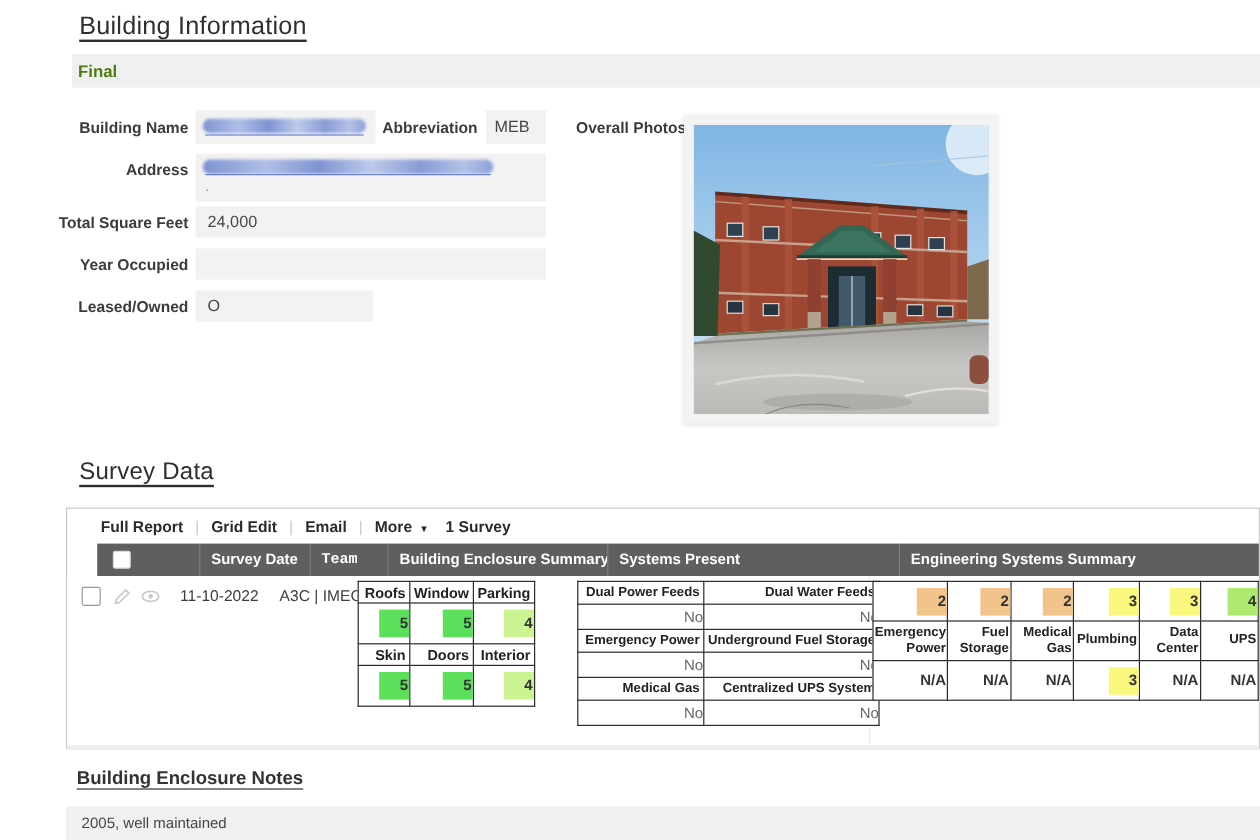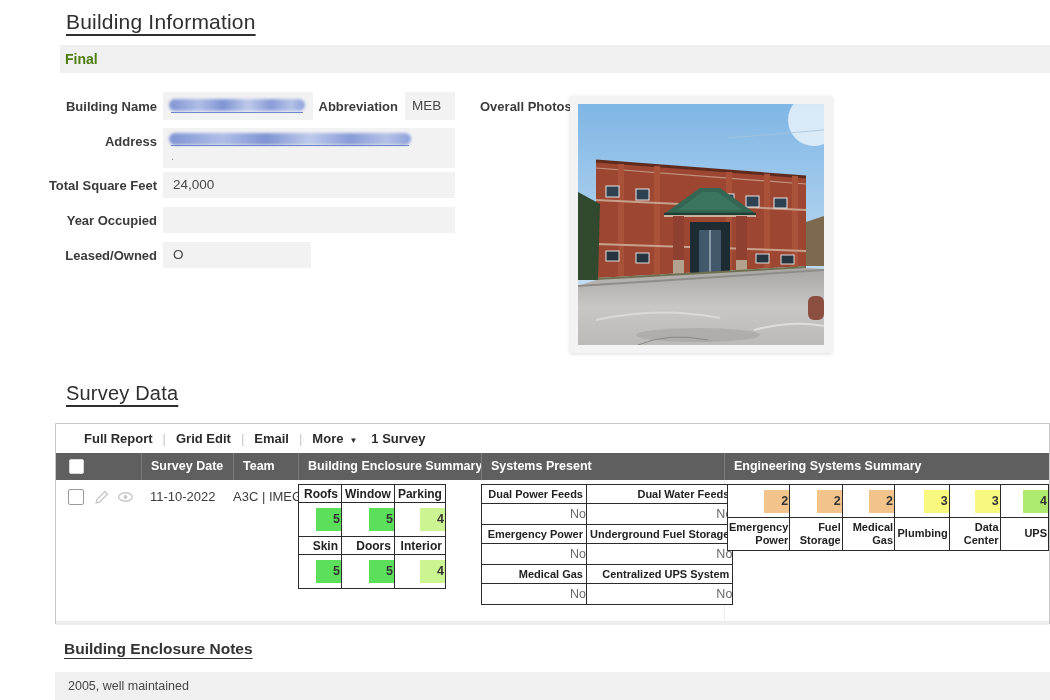--- a/index.html
+++ b/index.html
@@ -37,21 +37,21 @@
   .dot{position:absolute;font-size:11px;color:#888;}
   
   .photo-frame{background:#f3f3f4;box-shadow:0 1px 4px rgba(0,0,0,.14);padding:8px;box-sizing:border-box;}
   
   .grid-wrap{border:1px solid #c9c9c9;background:#fff;box-sizing:border-box;}
   .toolbar{height:29px;display:flex;align-items:center;padding-left:28px;font-size:13px;font-weight:bold;color:#2b2b2b;}
   .toolbar .sep{color:#c9c9c9;font-weight:normal;margin:0 10px;}
   .toolbar .itm{cursor:default;}
   .toolbar .caret{font-size:8px;margin-left:6px;color:#2b2b2b;}
   .toolbar .count{margin-left:14px;}
-  .ghead{display:flex;height:27px;background:#5f5f5f;}
+  .ghead{display:flex;height:27px;background:#5f5f5f;margin-left:25px;}
   .ghead .hc{
     box-sizing:border-box;border-left:1px solid #7d7d7d;color:#fff;font-weight:bold;
     font-size:12.5px;line-height:27px;padding-left:9px;white-space:nowrap;overflow:hidden;
   }
   .ghead .hc:first-child{border-left:none;}
   .cbx{display:inline-block;width:13px;height:13px;background:#fff;border:1px solid #d8d8d8;border-radius:2px;box-sizing:content-box;}
   .cbx.row{border:1px solid #999;}
   .grow{position:relative;height:141px;background:#fff;}
   .rowtxt{position:absolute;font-size:13px;color:#3d3d3d;white-space:nowrap;}
   .colsep{position:absolute;top:0;bottom:0;width:1px;background:#ededed;}
@@ -195,21 +195,21 @@
       <span>More</span><span class="caret">▼</span>
     </span>
     <span class="count">1 Survey</span>
   </div>
 
   <div class="ghead">
     <div class="hc" style="width:85px;">
       <span class="cbx" style="margin-left:4px;vertical-align:middle;"></span>
     </div>
     <div class="hc" style="width:92px;">Survey Date</div>
-    <div class="hc" style="width:65px;">Team</div>
+    <div class="hc" style="width:65px;font-family:Liberation Mono, monospace;">Team</div>
     <div class="hc" style="width:183px;">Building Enclosure Summary</div>
     <div class="hc" style="width:243px;">Systems Present</div>
     <div class="hc" style="flex:1;">Engineering Systems Summary</div>
   </div>
 
   <div class="grow">
     <div class="colsep" style="left:668px;"></div>
     <span class="cbx row abs" style="left:12px;top:9px;width:14px;height:14px;"></span>
     <span class="icon-btn" style="left:38px;top:9px;">
       <svg width="16" height="16" viewBox="0 0 16 16">
@@ -290,20 +290,28 @@
         <td class="ev"><span class="sq" style="background: rgb(174, 234, 112);">4</span></td>
       </tr>
       <tr>
         <td class="eh">Emergency Power</td>
         <td class="eh">Fuel Storage</td>
         <td class="eh">Medical Gas</td>
         <td class="eh">Plumbing</td>
         <td class="eh">Data Center</td>
         <td class="eh">UPS</td>
       </tr>
+      <tr>
+        <td class="ev"><span class="sq">N/A</span></td>
+        <td class="ev"><span class="sq">N/A</span></td>
+        <td class="ev"><span class="sq">N/A</span></td>
+        <td class="ev"><span class="sq" style="background: rgb(248, 248, 127);">3</span></td>
+        <td class="ev"><span class="sq">N/A</span></td>
+        <td class="ev"><span class="sq">N/A</span></td>
+      </tr>
     </tbody>
       </table>
   </div>
   <div class="bstrip"></div>
 </div>
 
 <h3 class="abs h-sub" style="left:64px;top:640px;">Building Enclosure Notes</h3>
 <div class="abs graybar" style="left:55px;top:672px;right:0;height:28px;">
   <span class="notes-txt">2005, well maintained</span>
 </div>

